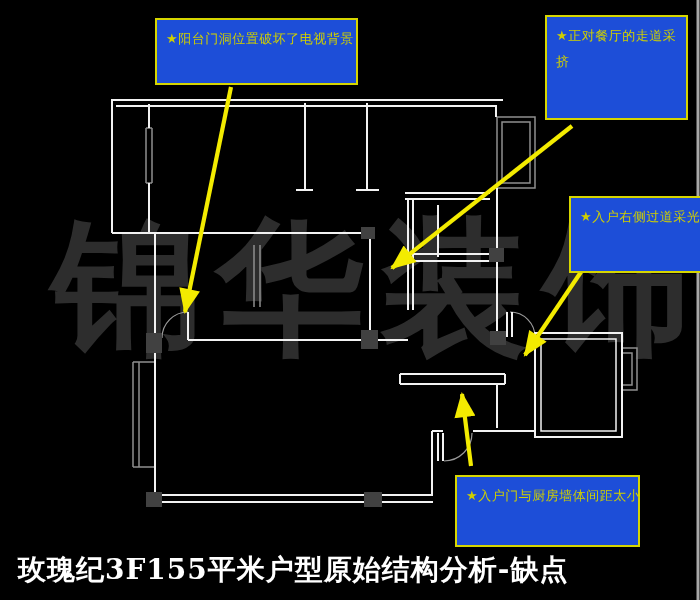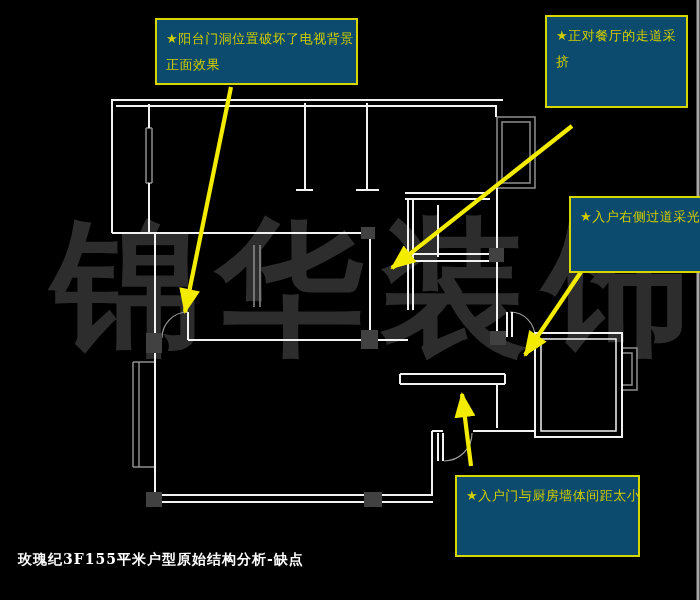--- a/index.html
+++ b/index.html
@@ -19,32 +19,32 @@
     overflow:hidden;font-family:"DejaVu Sans","Liberation Sans",sans-serif;
   }
   .watermark{
     position:absolute;left:52px;top:212px;width:650px;height:160px;
     font-family:"DejaVu Serif","Liberation Serif",serif;
     font-weight:bold;font-size:148px;line-height:150px;color:var(--watermark);
     letter-spacing:16px;white-space:nowrap;user-select:none;
   }
   .plan{position:absolute;left:0;top:0;}
   .annot{
-    position:absolute;background:#0c4a6e;border:2px solid var(--annot);
+    position:absolute;background:#1d4ed8;border:2px solid var(--annot);
     color:var(--annot-text);font-size:13px;line-height:26px;
     padding:6px 9px 0 9px;letter-spacing:0.5px;
   }
   .annot div{white-space:nowrap;}
   .annot-1{left:155px;top:18px;width:203px;height:67px;}
-  .annot-2{left:545px;top:15px;width:143px;height:93px;}
+  .annot-2{left:545px;top:15px;width:143px;height:105px;}
   .annot-3{left:569px;top:196px;width:137px;height:77px;}
-  .annot-4{left:455px;top:475px;width:185px;height:82px;}
+  .annot-4{left:455px;top:475px;width:185px;height:72px;}
   .page-title{
     position:absolute;left:18px;top:551px;color:var(--title);
-    font-size:14px;font-weight:bold;letter-spacing:1px;white-space:nowrap;
+    font-size:28px;font-weight:bold;letter-spacing:1px;white-space:nowrap;
     font-family:"DejaVu Serif","Liberation Serif",serif;
     text-align:center;
   }
 </style>
 </head>
 <body>
 
 <div class="stage">
 
   <div class="watermark">锦华装饰</div>
@@ -126,21 +126,20 @@
     <g stroke="#f3eb00" stroke-width="4.2" fill="none">
       <line x1="231" y1="87" x2="185" y2="312" marker-end="url(#ah)"></line>
       <line x1="572" y1="126" x2="392" y2="268" marker-end="url(#ah)"></line>
       <line x1="583" y1="269" x2="525" y2="355" marker-end="url(#ah)"></line>
       <line x1="471" y1="466" x2="462" y2="394" marker-end="url(#ah)"></line>
     </g>
   </svg>
 
   <div class="annot annot-1">
     <div>★阳台门洞位置破坏了电视背景</div>
-    <div>正面效果</div>
   </div>
 
   <div class="annot annot-2">
     <div>★正对餐厅的走道采</div>
     <div>挤</div>
   </div>
 
   <div class="annot annot-3">
     <div>★入户右侧过道采光</div>
   </div>

